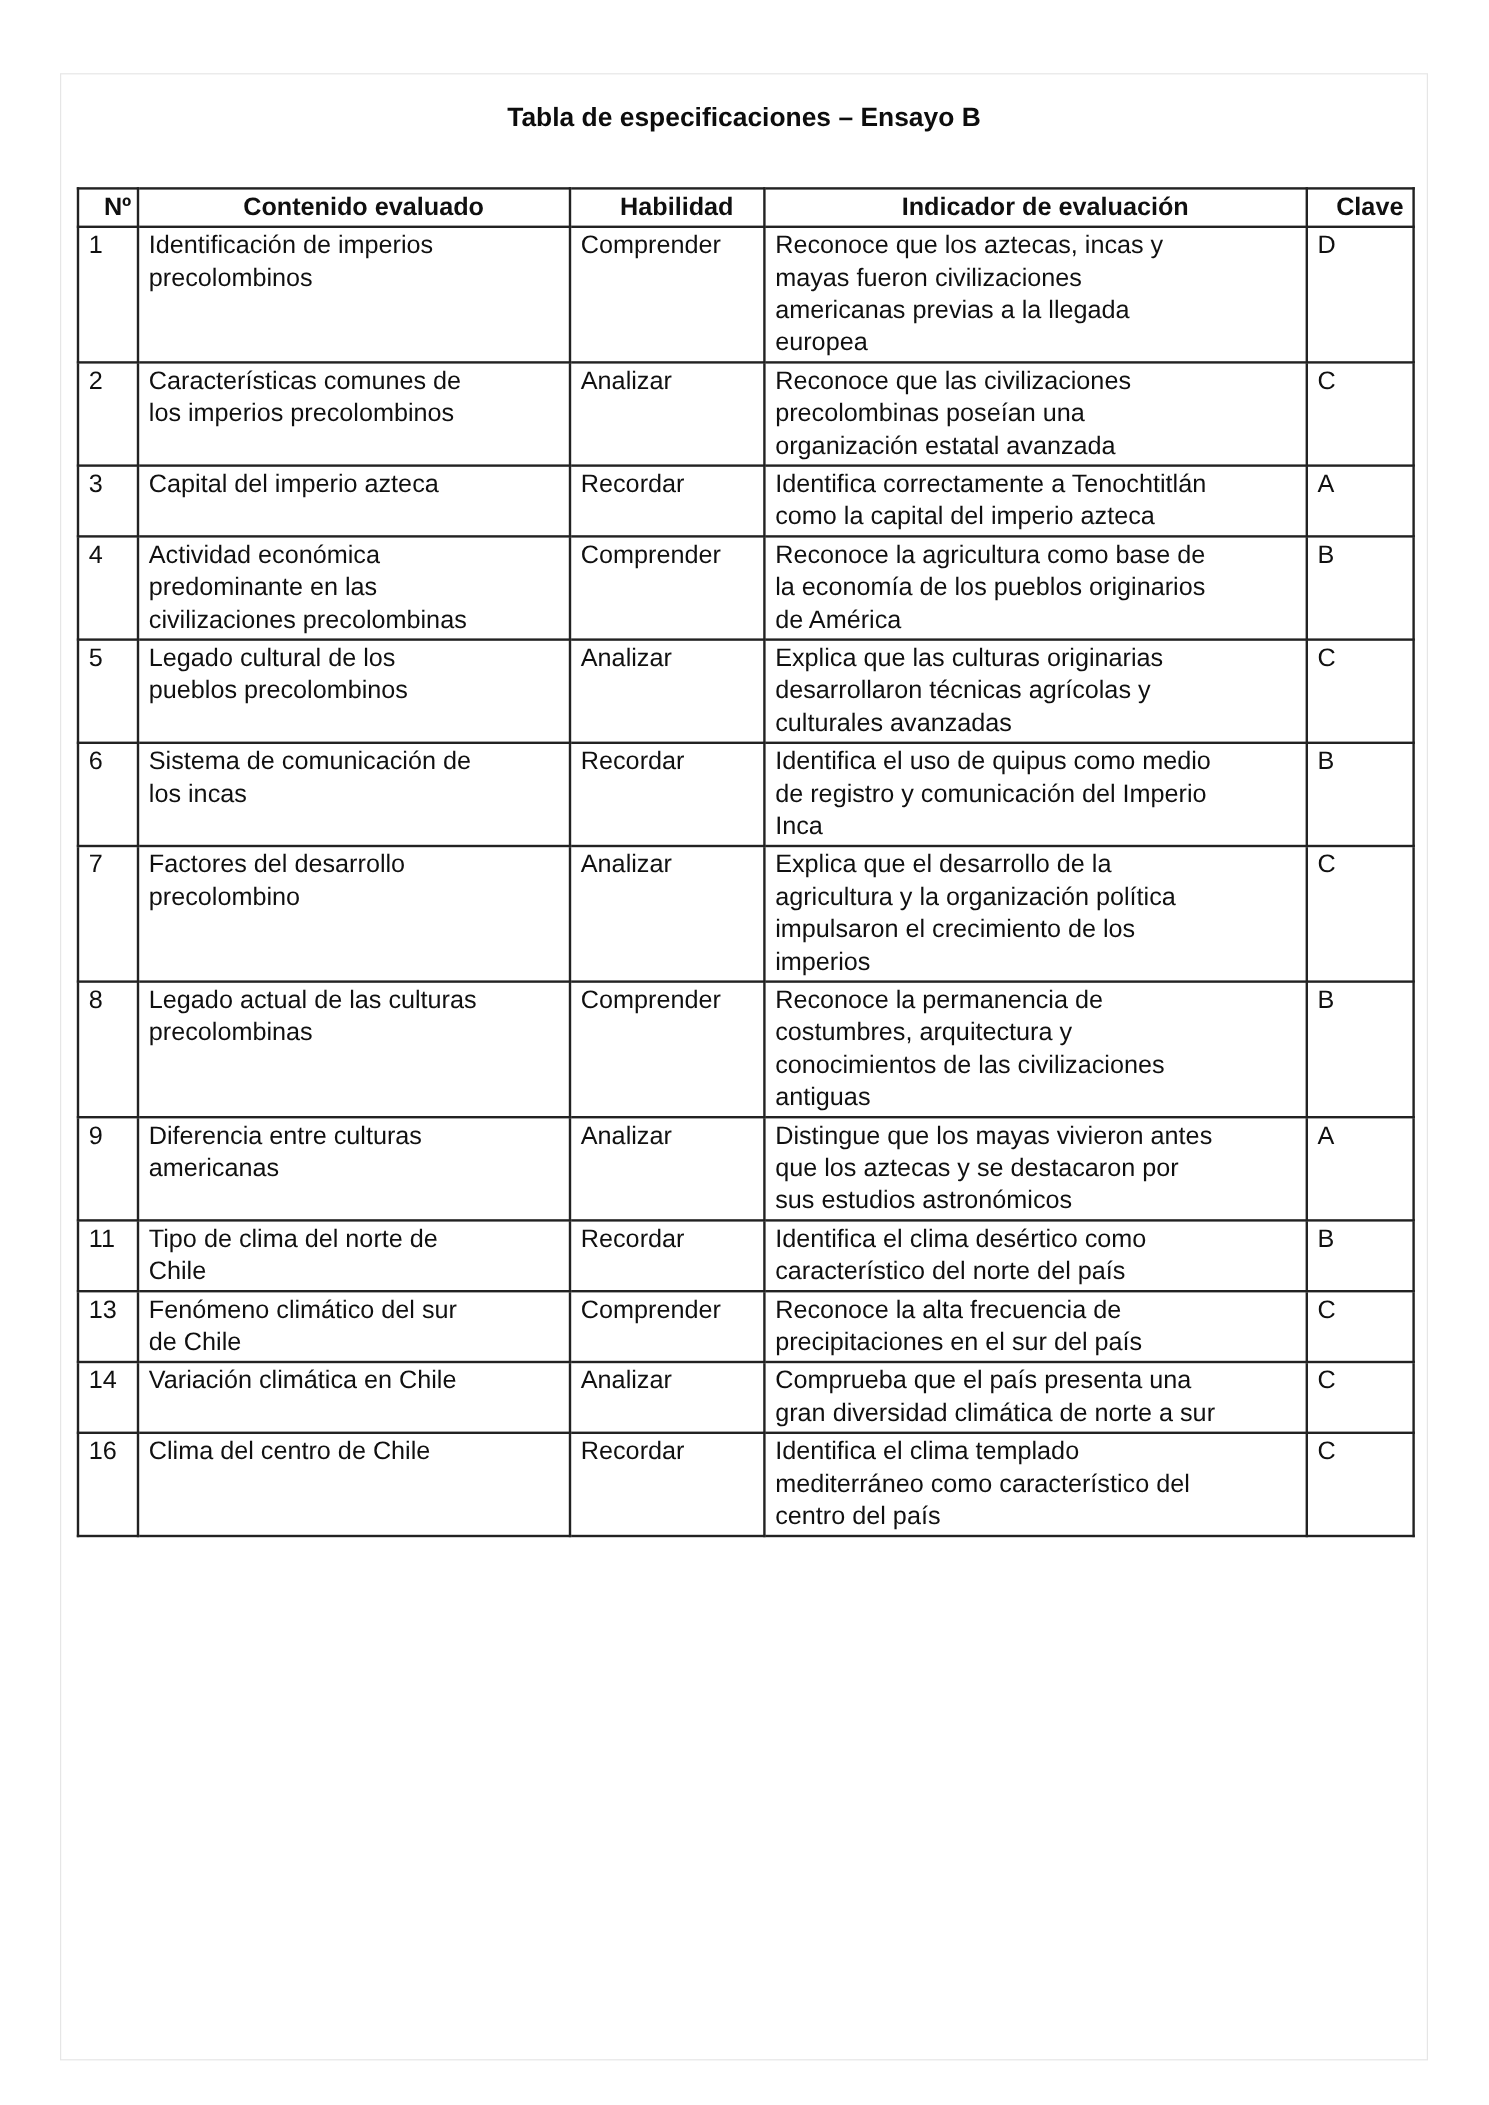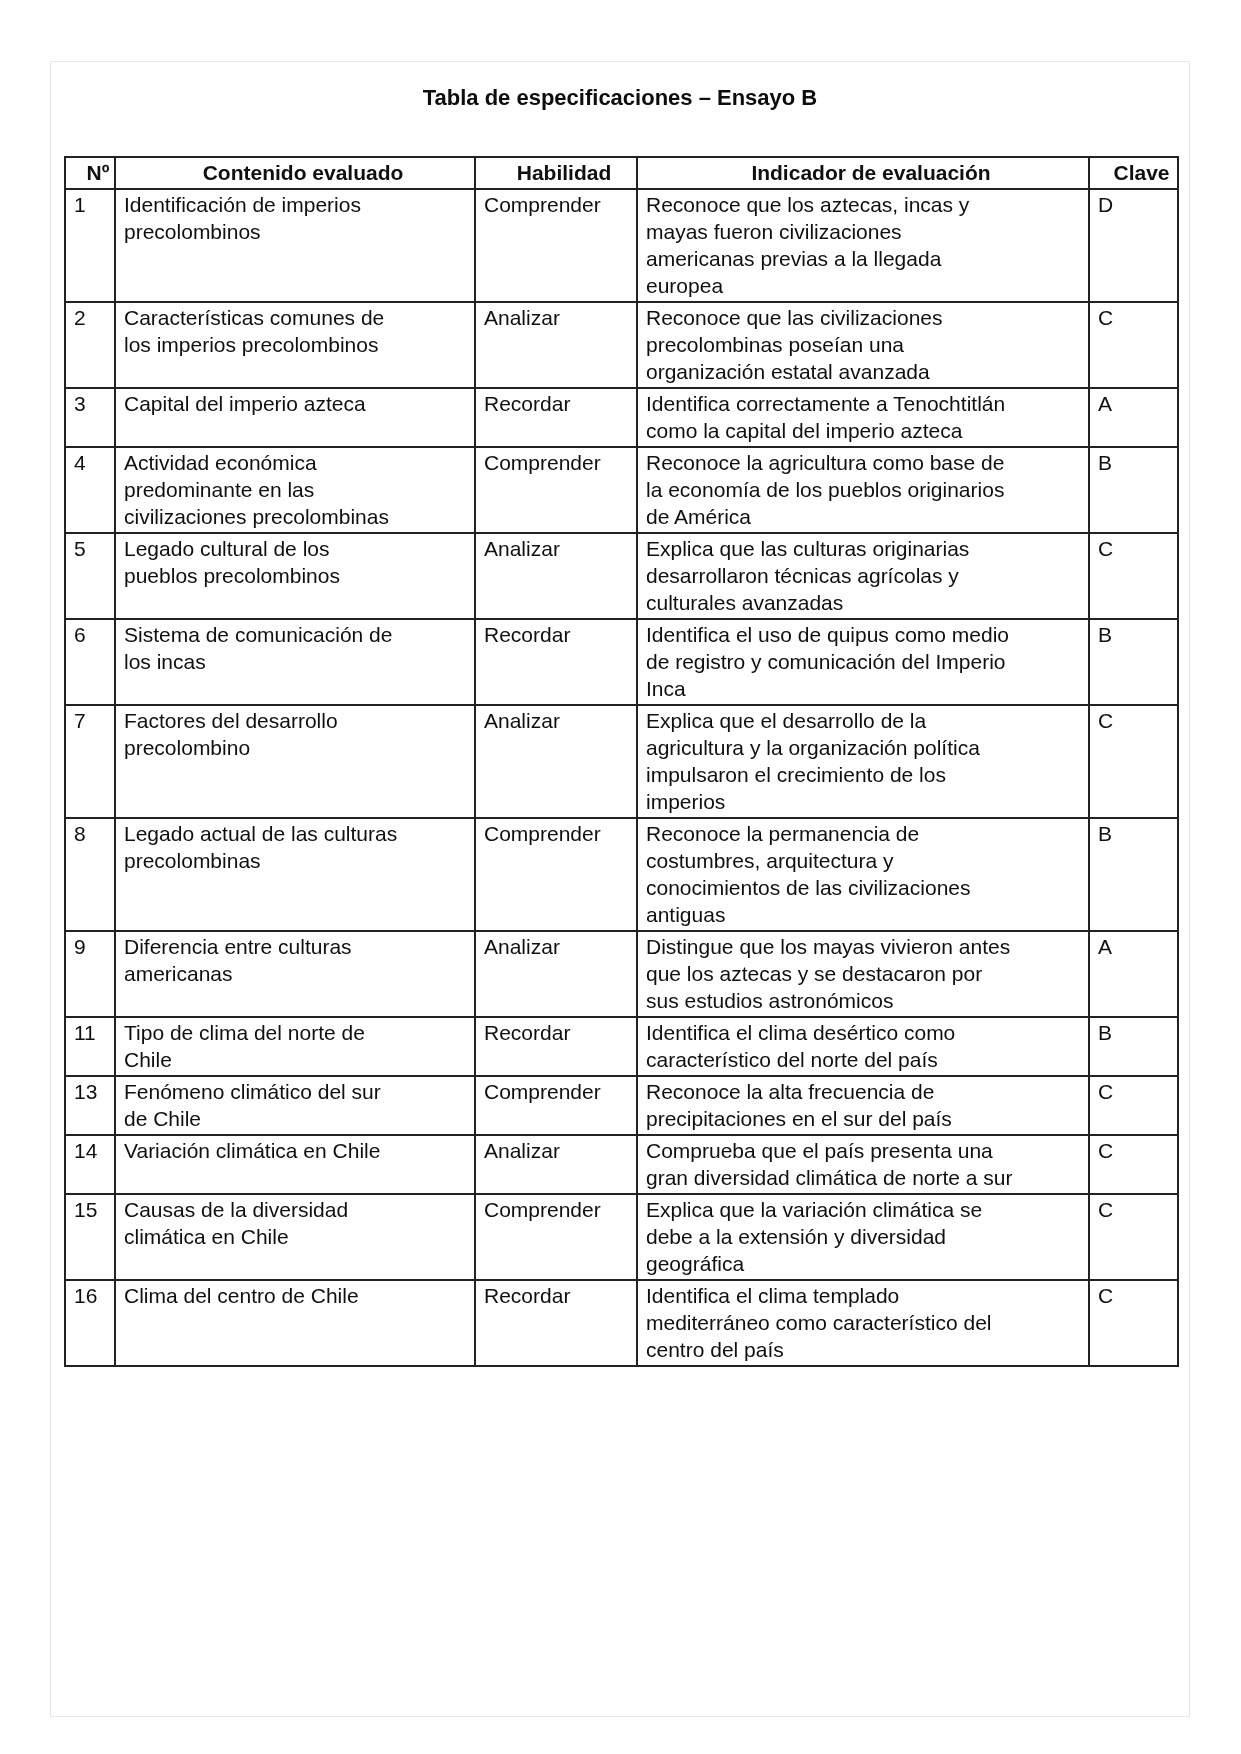--- a/index.html
+++ b/index.html
@@ -199,30 +199,20 @@
         </tr>
         <tr>
           <td>14</td>
           <td>Variación climática en Chile</td>
           <td>Analizar</td>
           <td>Comprueba que el país presenta una
 gran diversidad climática de norte a sur</td>
           <td>C</td>
         </tr>
         <tr>
-          <td>15</td>
-          <td>Causas de la diversidad
-climática en Chile</td>
-          <td>Comprender</td>
-          <td>Explica que la variación climática se
-debe a la extensión y diversidad
-geográfica</td>
-          <td>C</td>
-        </tr>
-        <tr>
           <td>16</td>
           <td>Clima del centro de Chile</td>
           <td>Recordar</td>
           <td>Identifica el clima templado
 mediterráneo como característico del
 centro del país</td>
           <td>C</td>
         </tr>
       </tbody>
     </table>

